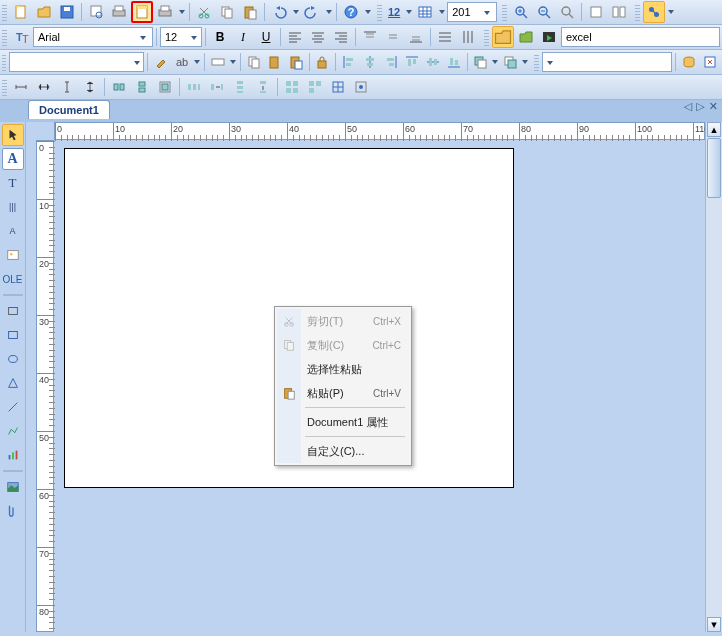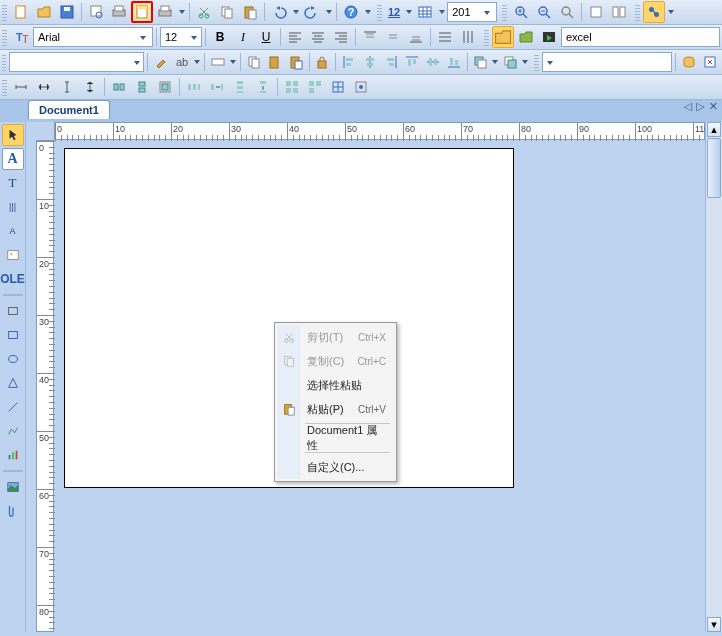--- a/index.html
+++ b/index.html
@@ -34,21 +34,21 @@
 .ruler-h .num{position:absolute;top:1px;font-size:9px;color:#444}
 .ruler-v .tick{position:absolute;left:0;width:18px;border-top:1px solid #888}
 .ruler-v .minor{left:12px;width:6px}
 .ruler-v .num{position:absolute;left:2px;font-size:9px;color:#444}
 .page{position:absolute;top:26px;left:38px;width:450px;height:340px;background:#fff;border:1.5px solid #000}
 .scroll-v{position:absolute;right:0;top:0;bottom:0;width:17px;background:#d6e2f2;border-left:1px solid #9db8d9}
 .scroll-v .thumb{position:absolute;top:16px;left:1px;right:1px;height:60px;background:linear-gradient(90deg,#e8f0fb,#b8cfec);border:1px solid #8aa8cc;border-radius:2px}
 .scroll-v .arr{position:absolute;left:1px;right:1px;height:15px;background:linear-gradient(#f4f8fd,#d4e2f4);border:1px solid #8aa8cc;display:flex;align-items:center;justify-content:center}
 .scroll-v .arr.up{top:0}
 .scroll-v .arr.down{bottom:0}
-.ctxmenu{position:absolute;top:200px;left:248px;width:123px;background:#f4f4f4;border:1px solid #9a9a9a;box-shadow:2px 2px 4px rgba(0,0,0,.3);padding:2px}
+.ctxmenu{position:absolute;top:184px;left:248px;width:138px;background:#f4f4f4;border:1px solid #9a9a9a;box-shadow:2px 2px 4px rgba(0,0,0,.3);padding:2px}
 .ctxmenu .iconcol{position:absolute;left:2px;top:2px;bottom:2px;width:24px;background:#e8eef8}
 .mi{position:relative;display:flex;align-items:center;height:24px;padding-left:30px;padding-right:8px;cursor:default;z-index:1}
 .mi:hover,.mi.hover{background:linear-gradient(#fff0c0,#ffda6e);border:1px solid #e0a530;border-radius:2px;padding-left:29px}
 .mi .lbl{flex:1;color:#222}
 .mi .sc{color:#666;font-size:10px}
 .mi .ico{position:absolute;left:4px;width:16px;height:16px;display:flex;align-items:center;justify-content:center}
 .msep{height:1px;background:#c8c8c8;margin:2px 4px 2px 28px;position:relative;z-index:1}
 .mi.disabled .lbl,.mi.disabled .sc{color:#999}
 .txtbox{height:20px;background:#fff;border:1px solid #8aa8cc;padding:0 4px;display:flex;align-items:center;flex:1}
 .txtbox input{border:none;outline:none;width:100%;font-size:11px}
@@ -547,21 +547,21 @@
     <div class="lt">
         <span style="font-size:9px">|||</span>
       </div>
     <div class="lt" style="font-size:9px">A</div>
     <div class="lt">
         <svg width="14" height="14" viewBox="0 0 16 16">
           <rect x="2" y="3" width="12" height="10" fill="#fff" stroke="#888"></rect>
           <circle cx="6" cy="7" r="1.5" fill="#f2c260"></circle>
         </svg>
       </div>
-    <div class="lt" style="font-size:12px;color:#2a5aa8;font-weight:bold">OLE</div>
+    <div class="lt" style="font-size:10px;color:#2a5aa8;font-weight:normal">OLE</div>
     <div class="lt sep-h"></div>
     <div class="lt">
         <svg width="14" height="14" viewBox="0 0 16 16">
           <rect x="3" y="4" width="10" height="8" fill="none" stroke="#555"></rect>
         </svg>
       </div>
     <div class="lt">
         <svg width="14" height="14" viewBox="0 0 16 16">
           <rect x="3" y="4" width="10" height="8" fill="none" stroke="#2a5aa8"></rect>
         </svg>

